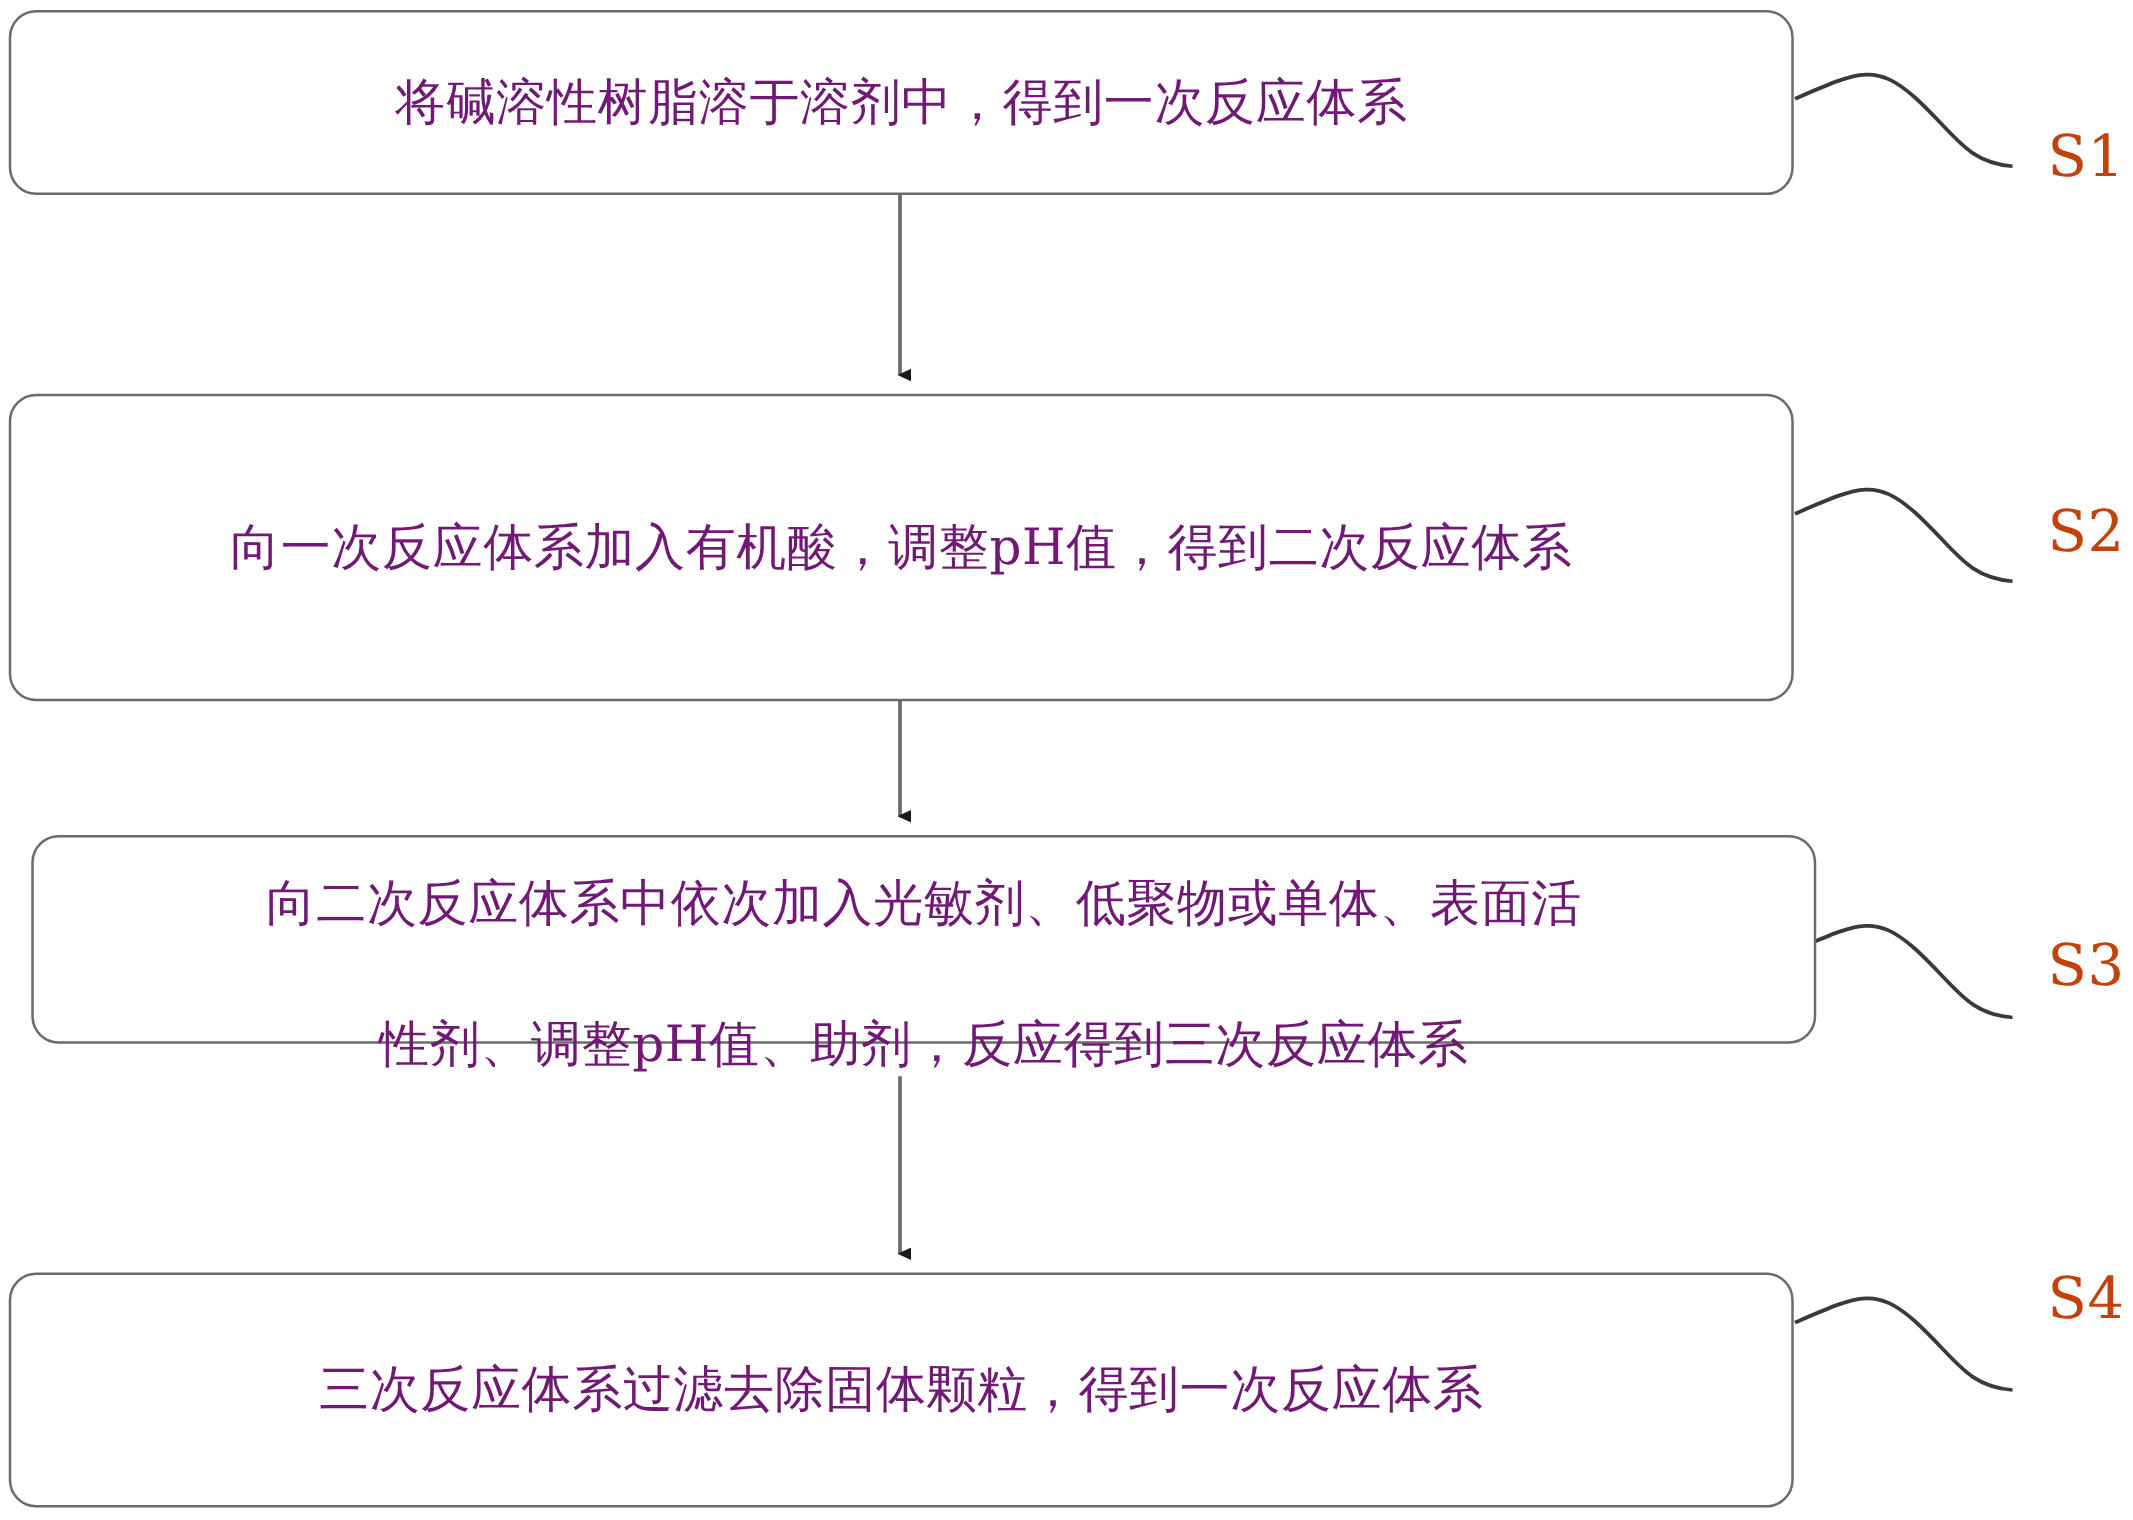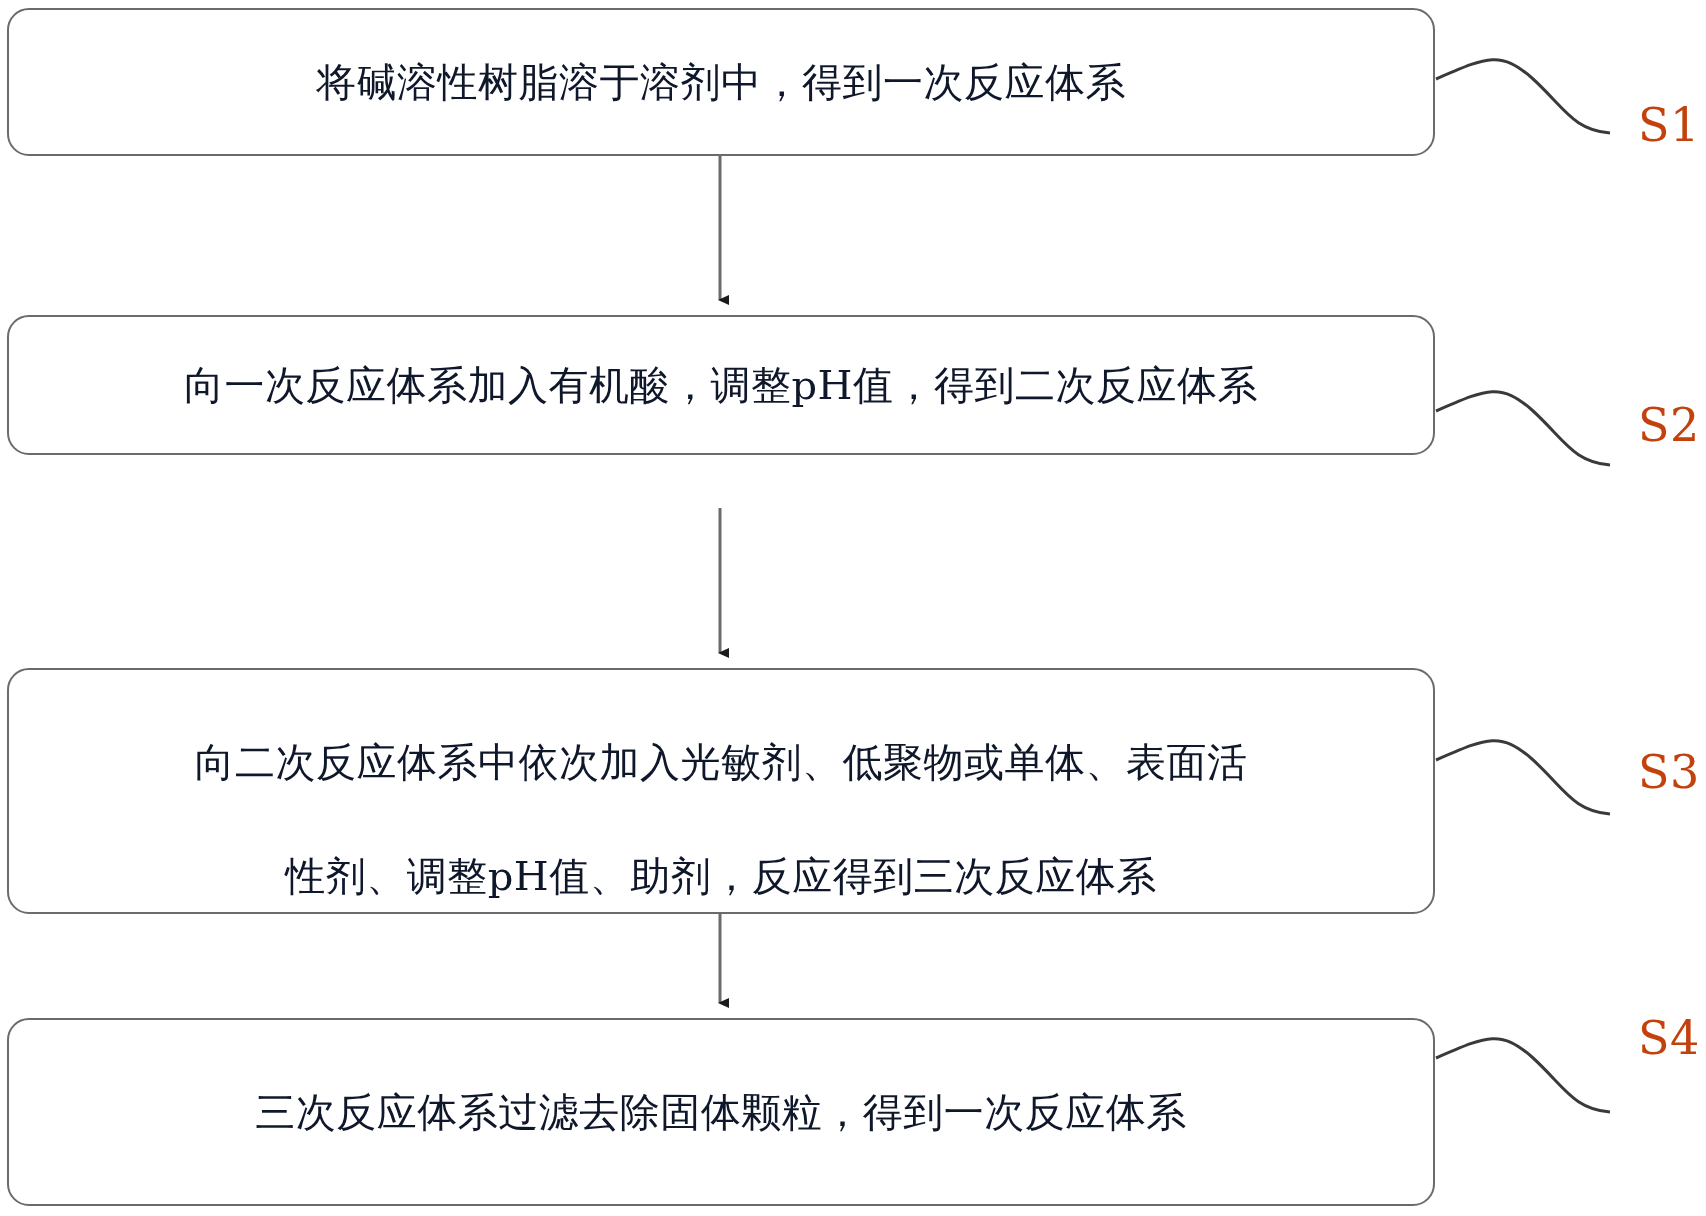--- a/index.html
+++ b/index.html
@@ -31,30 +31,30 @@
     align-items: center;
     justify-content: center;
     text-align: center;
     padding: 6px 26px;
   }
 
   .flow-box-text {
     font-family: "DejaVu Serif", "Liberation Serif", serif;
     font-size: 40px;
     line-height: 1.42;
-    color: #0f172a;
+    color: #701a75;
     letter-spacing: 0.5px;
     white-space: pre-line;
     font-weight: 500;
   }
 
   
   #box-s1 { left: 7px;  top: 8px;    width: 1428px; height: 148px; }
-  #box-s2 { left: 7px;  top: 315px;  width: 1428px; height: 140px; }
-  #box-s3 { left: 7px;  top: 668px;  width: 1428px; height: 246px; }
+  #box-s2 { left: 7px;  top: 315px;  width: 1428px; height: 246px; }
+  #box-s3 { left: 25px;  top: 668px;  width: 1428px; height: 167px; }
   #box-s4 { left: 7px;  top: 1018px; width: 1428px; height: 188px; }
 
   
   #connectors {
     position: absolute;
     left: 0;
     top: 0;
     width: 1706px;
     height: 1216px;
     pointer-events: none;

